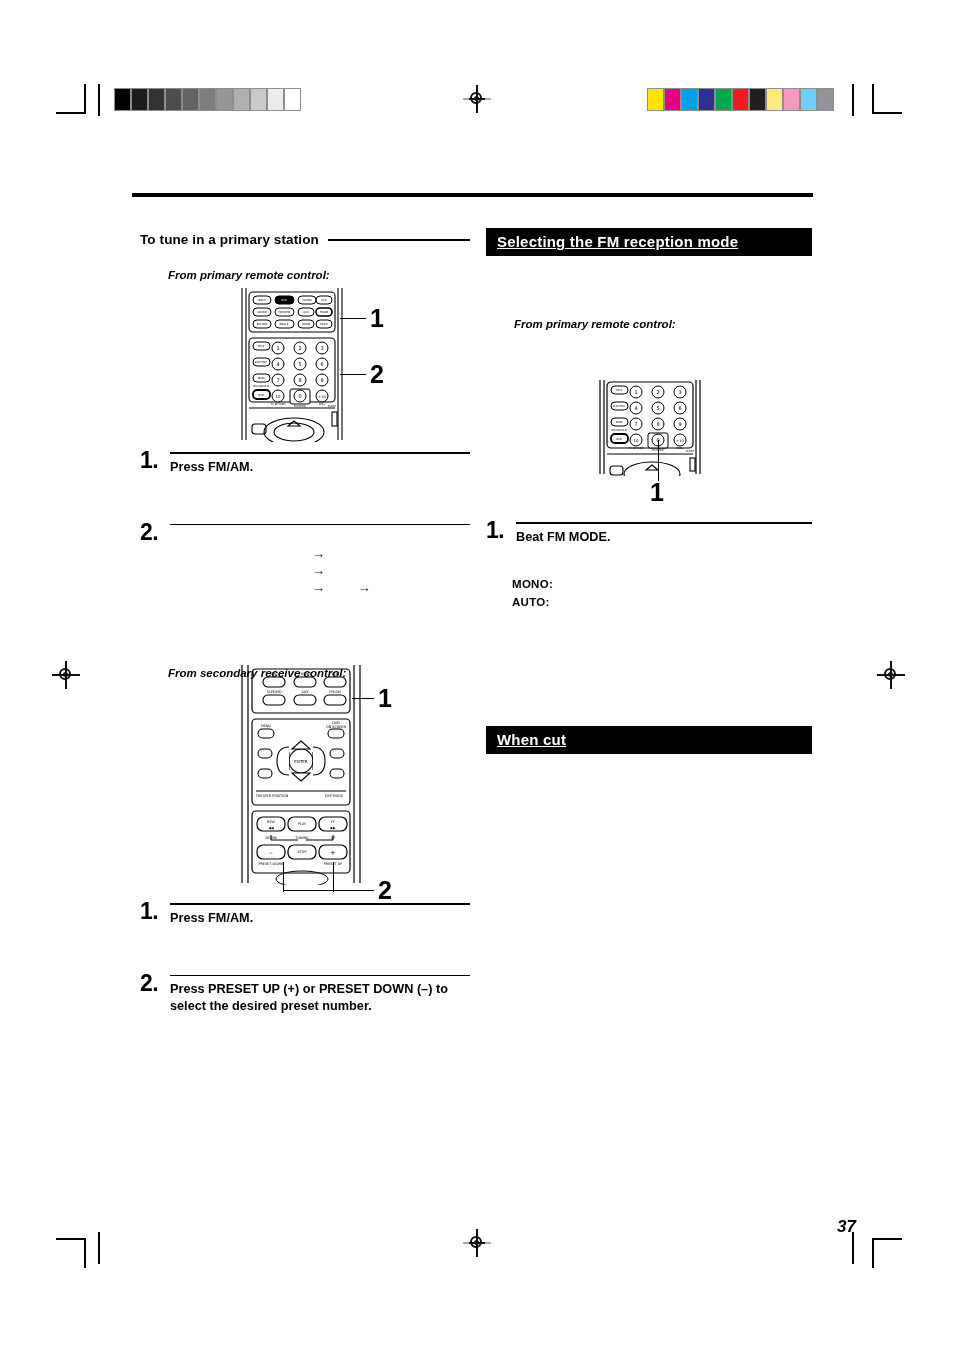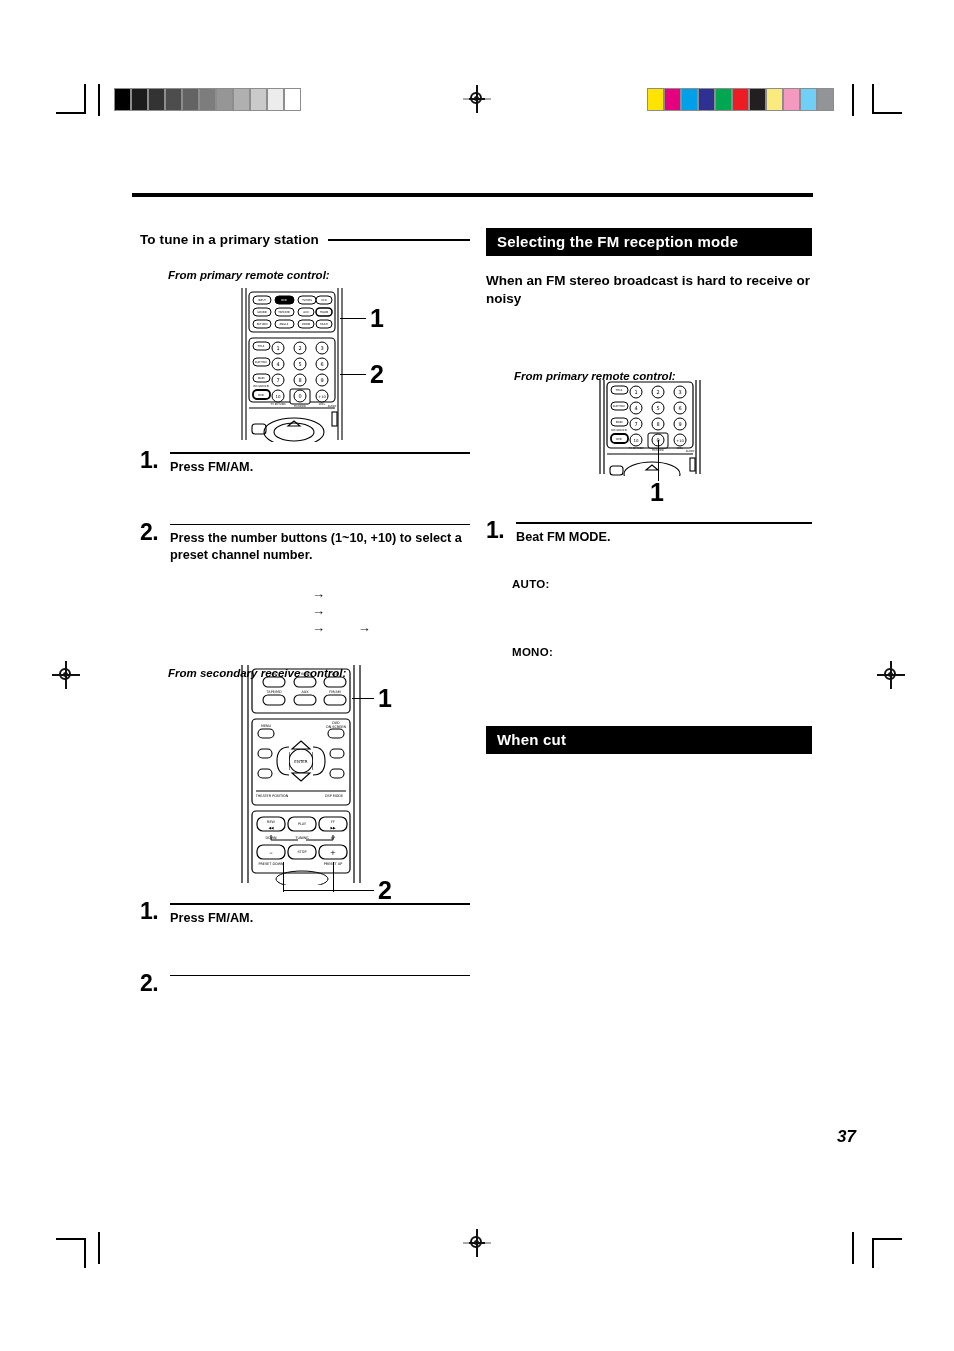--- a/index.html
+++ b/index.html
@@ -60,20 +60,21 @@
   }
   .sec-title-underlined .tail { flex: 1 1 auto; height: 2px; background: #000; }
 
   .black-band {
     background: #000;
     color: #fff;
     font-size: 15px;
     font-weight: bold;
     padding: 5px 0 6px 11px;
     letter-spacing: .2px;
+    text-decoration: underline;
   }
 
   .lead-bold {
     font-size: 13.5px;
     font-weight: bold;
     line-height: 1.34;
     margin-top: 16px;
   }
 
   .from-line {
@@ -103,21 +104,21 @@
     position: absolute;
     font-size: 25px;
     font-weight: bold;
     letter-spacing: -.5px;
   }
   .leader { position: absolute; background: #000; height: 1.4px; }
   .leader-v { position: absolute; background: #000; width: 1.4px; }
 
   .page-num {
     position: absolute;
-    right: 98px; top: 1127px;
+    right: 98px; top: 1217px;
     font-size: 17px; font-weight: bold; font-style: italic;
   }
 
   .fig { position: absolute; }
   .fig svg { display: block; }
 </style>
 </head>
 <body>
 
 <div id="page">
@@ -324,21 +325,20 @@
 
   <div style="position:absolute;left:140px;top:452px;width:330px;">
     <div class="step" style="margin-top:0;">
       <div class="num">1.</div>
       <div class="bar"></div>
       <div class="txt">Press FM/AM.</div>
     </div>
     <div class="step" style="margin-top:48px;">
       <div class="num">2.</div>
       <div class="bar"></div>
-      <div class="txt">Press the number buttons (1~10, +10) to select a preset channel number.</div>
     </div>
 
     <div class="arrow-rows">
       <div><span>→</span></div>
       <div><span>→</span></div>
       <div class="pair">
         <span>→</span>
         <span>→</span>
       </div>
     </div>
@@ -439,27 +439,27 @@
 
   <div style="position:absolute;left:140px;top:903px;width:330px;">
     <div class="step" style="margin-top:0;">
       <div class="num">1.</div>
       <div class="bar"></div>
       <div class="txt">Press FM/AM.</div>
     </div>
     <div class="step" style="margin-top:48px;">
       <div class="num">2.</div>
       <div class="bar"></div>
+      <div class="txt">Press PRESET UP (+) or PRESET DOWN (–) to select the desired preset number.</div>
     </div>
   </div>
 
   <div class="col-right">
     <div class="black-band">Selecting the FM reception mode</div>
 
-    <div class="lead-bold">When an FM stereo broadcast is hard to receive or noisy</div>
 
     <div class="from-line" style="margin-top:62px;">From primary remote control:</div>
   </div>
 
   <div class="fig" style="left:586px;top:378px;">
     <svg width="122" height="98" viewBox="0 0 122 98">
       <g fill="none" stroke="#000" stroke-width="1.2">
         <path d="M14 2 L14 96"></path>
           <path d="M18 2 L18 96"></path>
         <path d="M110 2 L110 96"></path>
@@ -525,27 +525,27 @@
 
   <div style="position:absolute;left:486px;top:522px;width:326px;">
     <div class="step" style="margin-top:0;">
       <div class="num">1.</div>
       <div class="bar"></div>
       <div class="txt">Beat FM MODE.</div>
     </div>
 
     <div style="margin-top:28px;padding-left:26px;">
       <div>
+        <span class="sub-term">MONO:</span>
+        <div></div>
+      </div>
+      <div>
         <span class="sub-term">AUTO:</span>
         <div style="height:50px;"></div>
       </div>
-      <div>
-        <span class="sub-term">MONO:</span>
-        <div></div>
-      </div>
     </div>
   </div>
 
   <div class="black-band" style="position:absolute;left:486px;top:726px;width:315px;">When cut</div>
 
   <div class="page-num">37</div>
 
 </div>
 
 </body></html>

